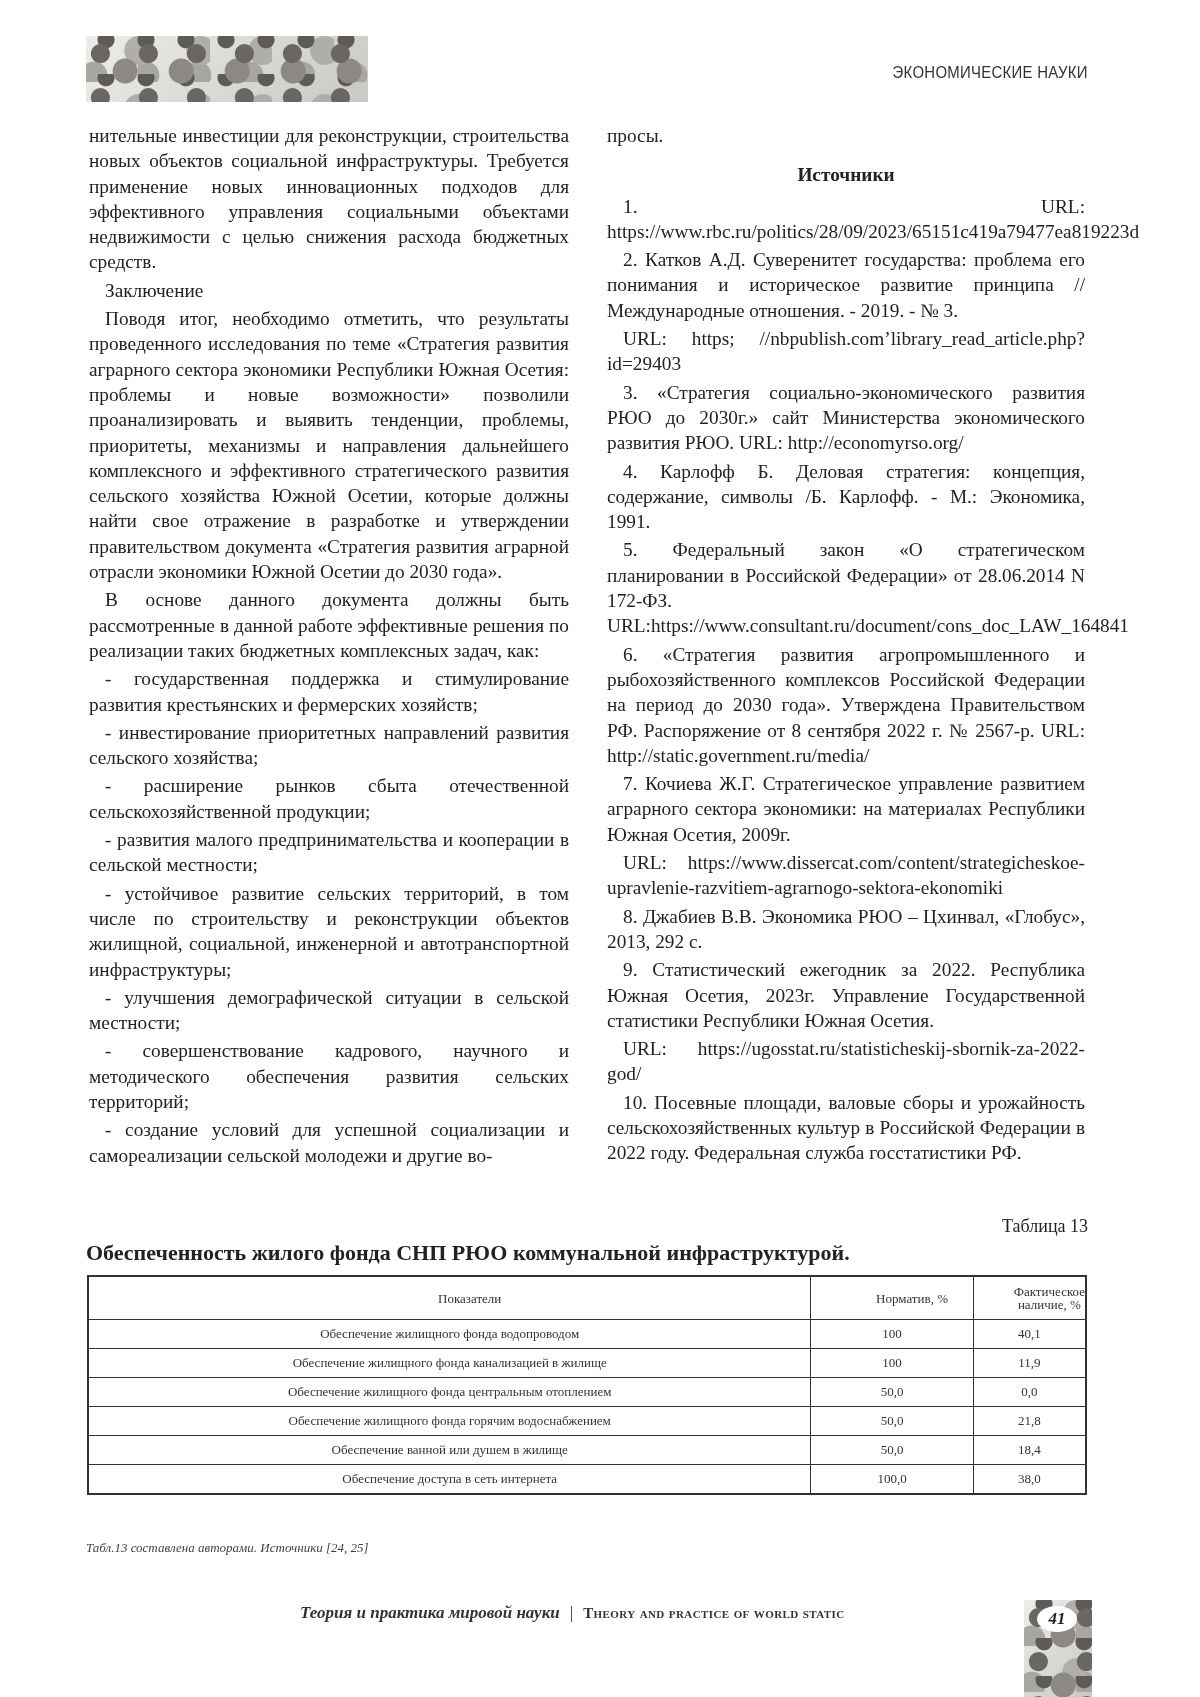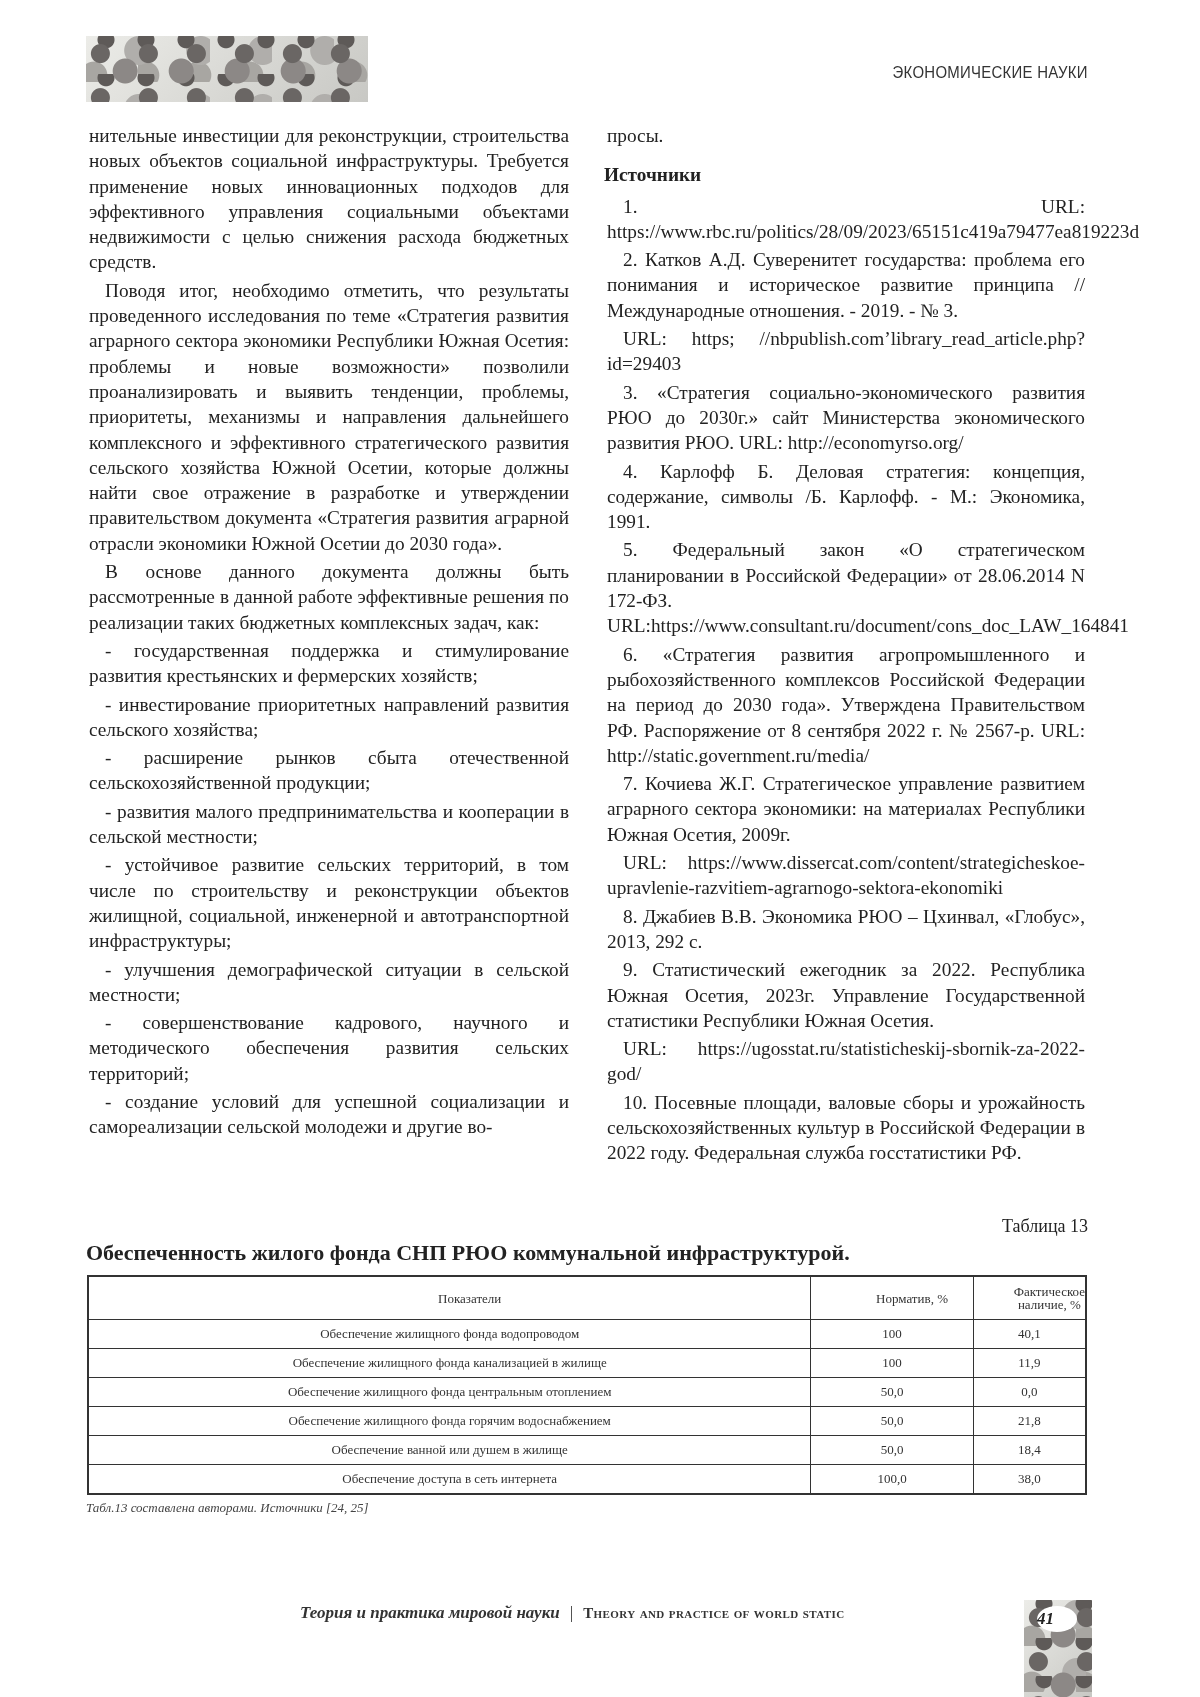--- a/index.html
+++ b/index.html
@@ -15,44 +15,45 @@
       linear-gradient(135deg, #ecece8, #c8c8c4);
     background-size: 48px 44px, 56px 50px, 40px 38px, 62px 58px, 52px 46px, 100% 100%;
   }
   #header-pattern { left: 86px; top: 36px; width: 282px; height: 66px; }
   #header-section { position: absolute; right: 112px; top: 63px; font-family: "Liberation Sans", "DejaVu Sans", sans-serif; font-size: 17px; letter-spacing: 0.3px; color: #333; transform: scaleX(0.88); transform-origin: right center; }
   .col { position: absolute; top: 120px; font-size: 19.3px; line-height: 25.3px; text-align: justify; }
   #col-left { left: 86px; width: 486px; }
   #col-right { left: 604px; width: 484px; }
   .col p { margin: 3px; }
   .indent { text-indent: 16px; }
-  .sources-title { text-align: left; font-weight: bold; margin: 14px 0 6px 0 !important; }
+  .sources-title { text-align: center; font-weight: bold; margin: 14px 0 6px 0 !important; }
   .list-item { text-indent: 16px; }
   #table-number { position: absolute; right: 112px; top: 1216px; font-size: 18px; margin-left: 36px; }
   #table-title { position: absolute; left: 86px; width: 1002px; top: 1240px; font-size: 22px; font-weight: bold; }
   #data-table { position: absolute; left: 87px; top: 1275px; width: 1000px; border-collapse: collapse; font-size: 13px; color: #333; border: 2px solid #333; }
   #data-table th, #data-table td { border: 1.5px solid #333; text-align: center; padding: 0; height: 28px; font-weight: normal; }
   #data-table th { height: 42px; line-height: 13px; padding-left: 40px; }
   #data-table .c1 { width: 727px; }
   #data-table .c2 { width: 126px; }
-  #table-note { position: absolute; left: 86px; top: 1500px; font-size: 13px; font-style: italic; color: #444; }
+  #table-note { position: absolute; left: 86px; top: 1540px; font-size: 13px; font-style: italic; color: #444; }
   #footer { position: absolute; left: 300px; top: 1603px; font-size: 17px; font-style: italic; font-weight: bold; color: #333; }
   #footer .sep { font-style: normal; font-weight: normal; margin: 0 10px; }
   #footer .en { font-style: normal; font-variant: small-caps; font-size: 15px; letter-spacing: 0.4px; }
   #footer-pattern { left: 1024px; top: 1600px; width: 68px; height: 97px; }
-  #page-number { position: absolute; left: 1037px; top: 1606px; width: 40px; height: 26px; background: #fff; border-radius: 50%; font-size: 17px; font-weight: bold; font-style: italic; line-height: 26px; color: #222; }
+  #page-number { position: absolute; left: 1037px; top: 1606px; width: 40px; height: 26px; background: #fff; border-radius: 50%; text-align: center; font-size: 17px; font-weight: bold; font-style: italic; line-height: 26px; color: #222; }
 </style>
 </head>
 <body>
 
 <div id="header-pattern" class="pattern"></div>
 <div id="header-section">ЭКОНОМИЧЕСКИЕ НАУКИ</div>
 
 <div id="col-left" class="col">
   <p>нительные инвестиции для реконструкции, строительства новых объектов социальной инфраструктуры. Требуется применение новых инновационных подходов для эффективного управления социальными объектами недвижимости с целью снижения расхода бюджетных средств.</p>
+  <p class="indent">Заключение</p>
   <p class="indent">Поводя итог, необходимо отметить, что результаты проведенного исследования по теме «Стратегия развития аграрного сектора экономики Республики Южная Осетия: проблемы и новые возможности» позволили проанализировать и выявить тенденции, проблемы, приоритеты, механизмы и направления дальнейшего комплексного и эффективного стратегического развития сельского хозяйства Южной Осетии, которые должны найти свое отражение в разработке и утверждении правительством документа «Стратегия развития аграрной отрасли экономики Южной Осетии до 2030 года».</p>
   <p class="indent">В основе данного документа должны быть рассмотренные в данной работе эффективные решения по реализации таких бюджетных комплексных задач, как:</p>
   <p class="list-item">- государственная поддержка и стимулирование развития крестьянских и фермерских хозяйств;</p>
   <p class="list-item">- инвестирование приоритетных направлений развития сельского хозяйства;</p>
   <p class="list-item">- расширение рынков сбыта отечественной сельскохозяйственной продукции;</p>
   <p class="list-item">- развития малого предпринимательства и кооперации в сельской местности;</p>
   <p class="list-item">- устойчивое развитие сельских территорий, в том числе по строительству и реконструкции объектов жилищной, социальной, инженерной и автотранспортной инфраструктуры;</p>
   <p class="list-item">- улучшения демографической ситуации в сельской местности;</p>
   <p class="list-item">- совершенствование кадрового, научного и методического обеспечения развития сельских территорий;</p>
   <p class="list-item">- создание условий для успешной социализации и самореализации сельской молодежи и другие во-</p>

